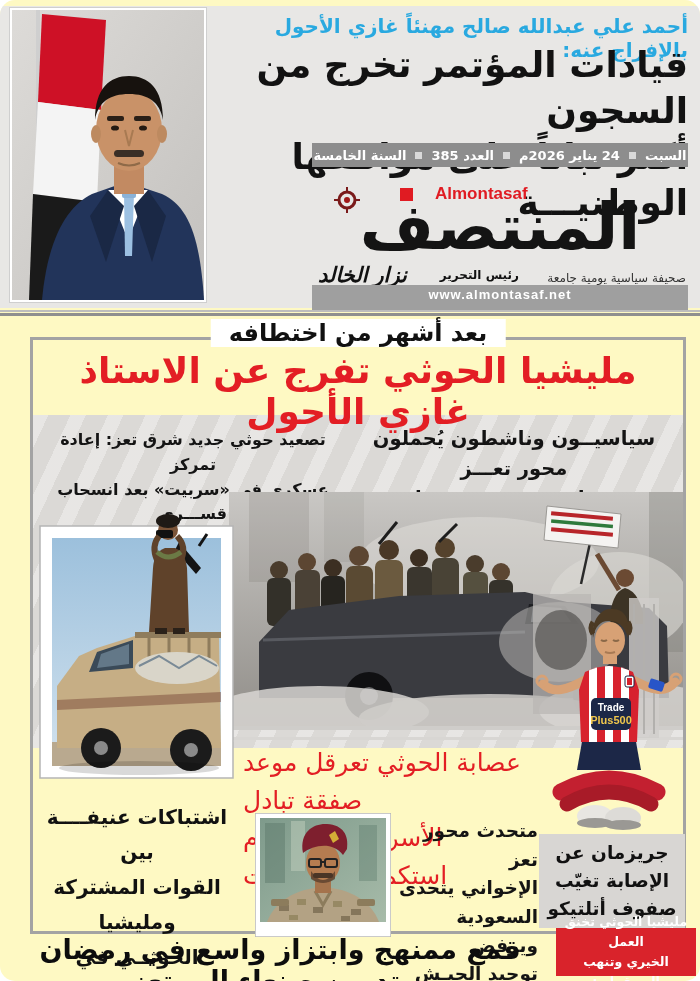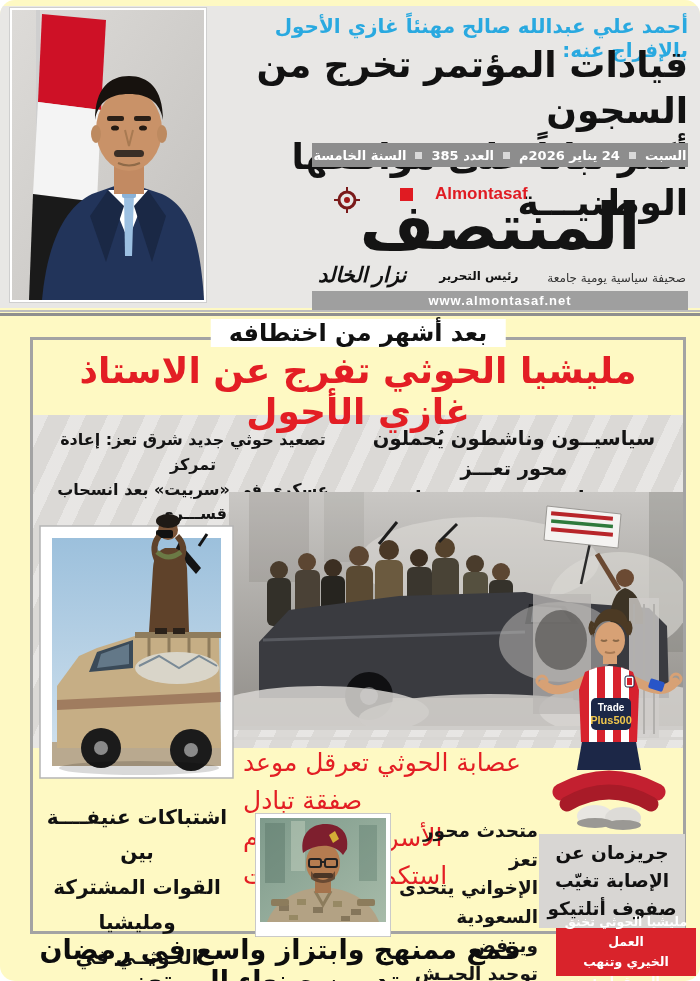--- a/index.html
+++ b/index.html
@@ -21,22 +21,22 @@
   .sq{display:inline-block;width:7px;height:7px;background:#d9d9d9;}
   .masthead{position:absolute;left:312px;top:163px;width:376px;height:142px;direction:ltr;}
   .latin-row{position:absolute;left:88px;top:15px;display:flex;align-items:center;gap:22px;
              color:#e01b22;font-weight:700;font-size:17px;font-family:"Liberation Sans",sans-serif;}
   .red-sq{width:13px;height:13px;background:#e01b22;}
   .logo-ar{position:absolute;left:0;top:26px;width:100%;text-align:center;direction:rtl;
            font-size:64px;font-weight:900;color:#141414;line-height:1;letter-spacing:-2px;}
   .tagline{position:absolute;right:2px;top:102px;font-size:12px;color:#333;direction:rtl;}
   .editor{position:absolute;left:6px;top:94px;display:flex;align-items:center;gap:7px;direction:rtl;}
   .editor-label{font-size:12px;font-weight:700;color:#111;margin-left:26px;}
-  .editor-name{font-family:Liberation Serif, serif;font-style:italic;font-weight:700;font-size:21px;color:#111;text-align:right;}
-  .www-bar{position:absolute;left:0;bottom:0;width:100%;height:20px;background:#9f9f9f;
+  .editor-name{font-family:Liberation Sans, sans-serif;font-style:italic;font-weight:700;font-size:21px;color:#111;text-align:right;}
+  .www-bar{position:absolute;left:0;bottom:0;width:100%;height:26px;background:#9f9f9f;
            color:#fff;font-weight:700;font-size:13px;text-align:center;line-height:19px;
            font-family:"Liberation Sans",sans-serif;letter-spacing:1px;}
   .crosshair{position:absolute;left:22px;top:18px;}
 
   .top-divider{position:absolute;left:0;top:310px;width:700px;height:6px;
                border-top:2px solid #bdbdbd;border-bottom:3px solid #8f8f8f;}
 
   
   .main-frame{position:absolute;left:30px;top:337px;width:656px;height:597px;
               border:3px solid #a3a3a3;}

